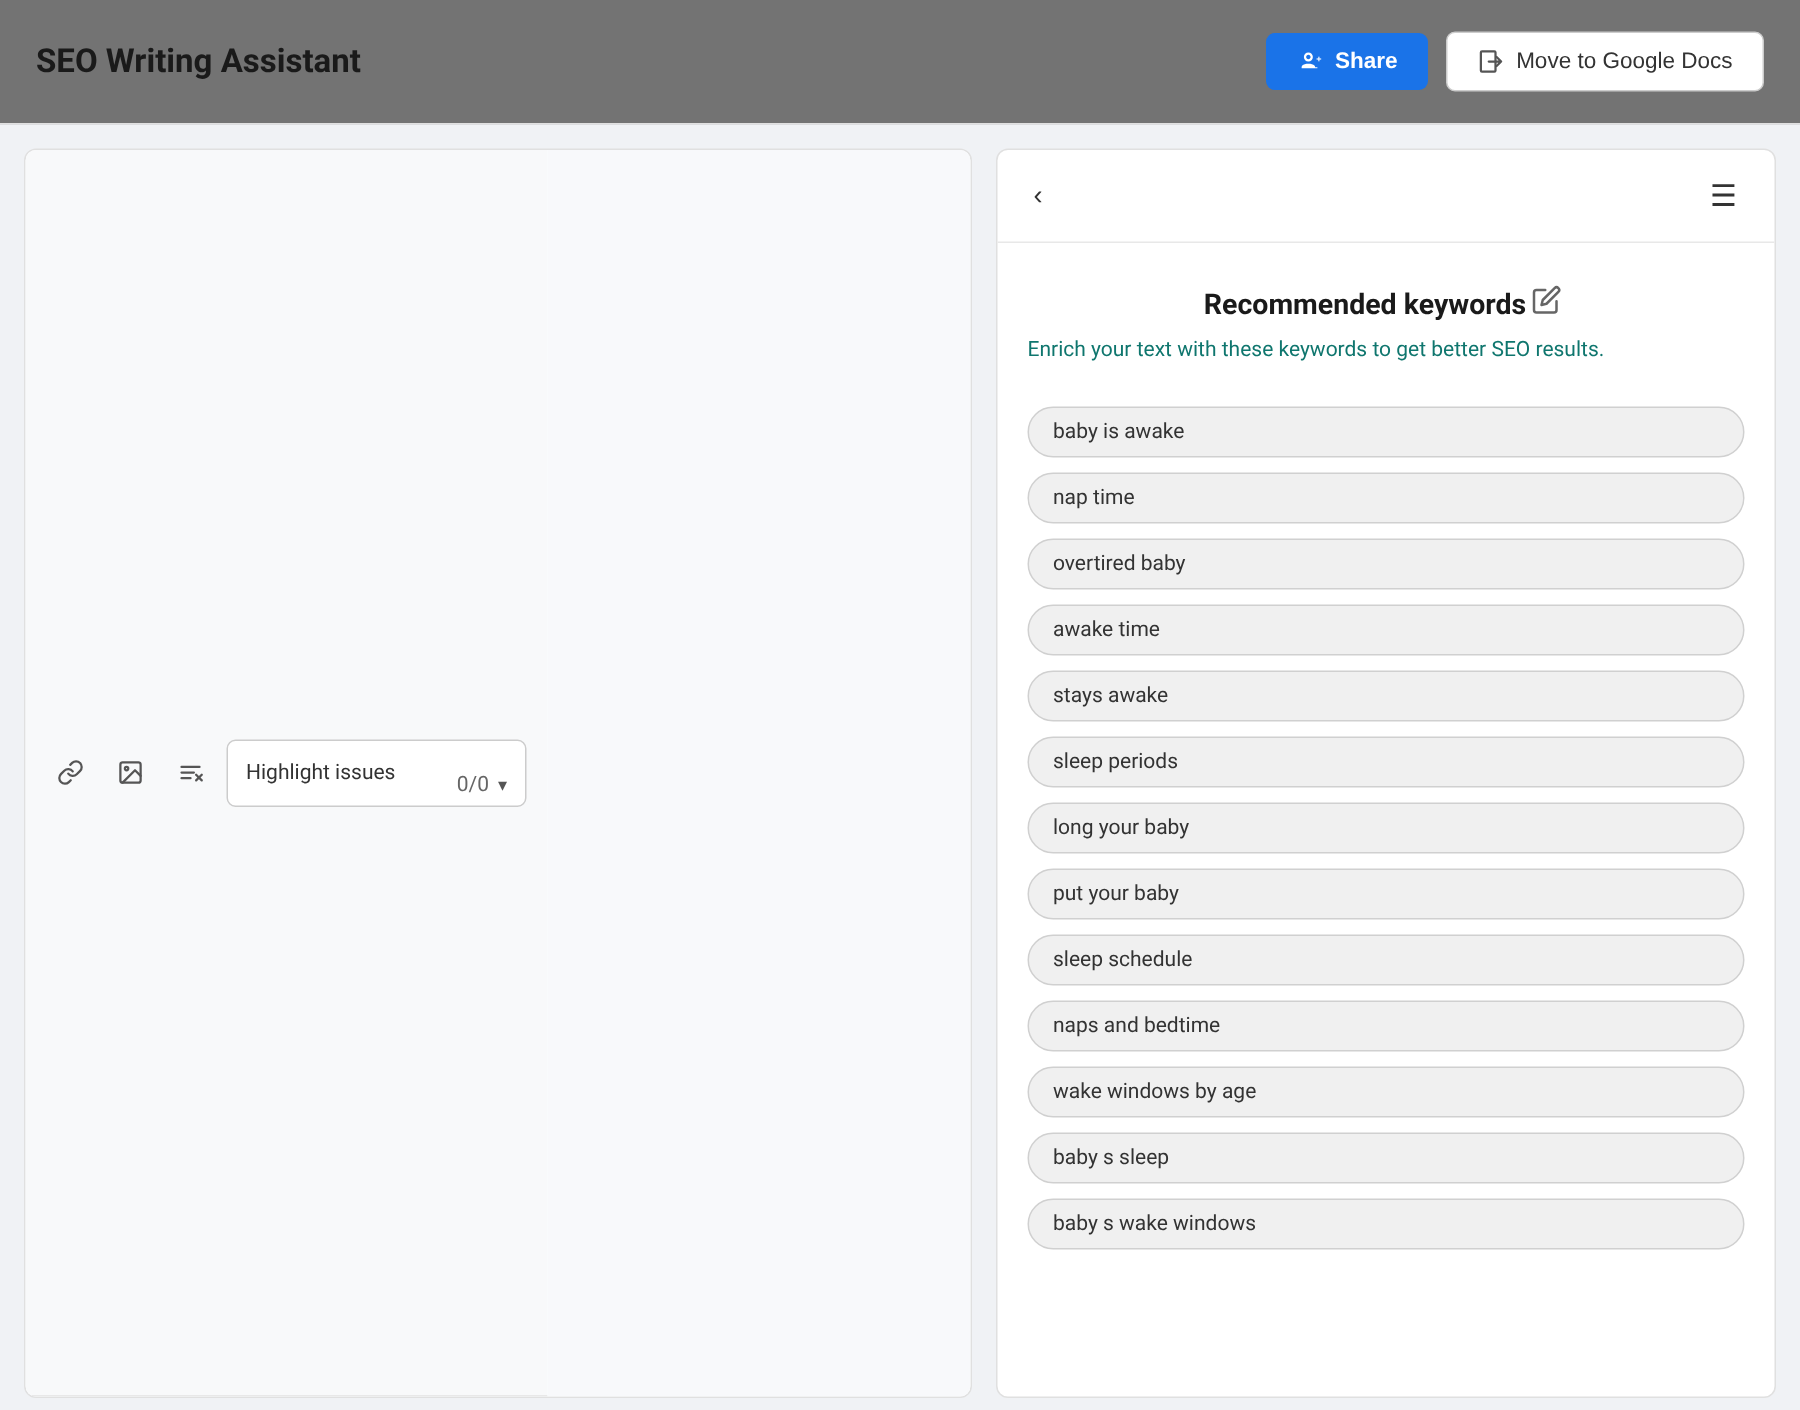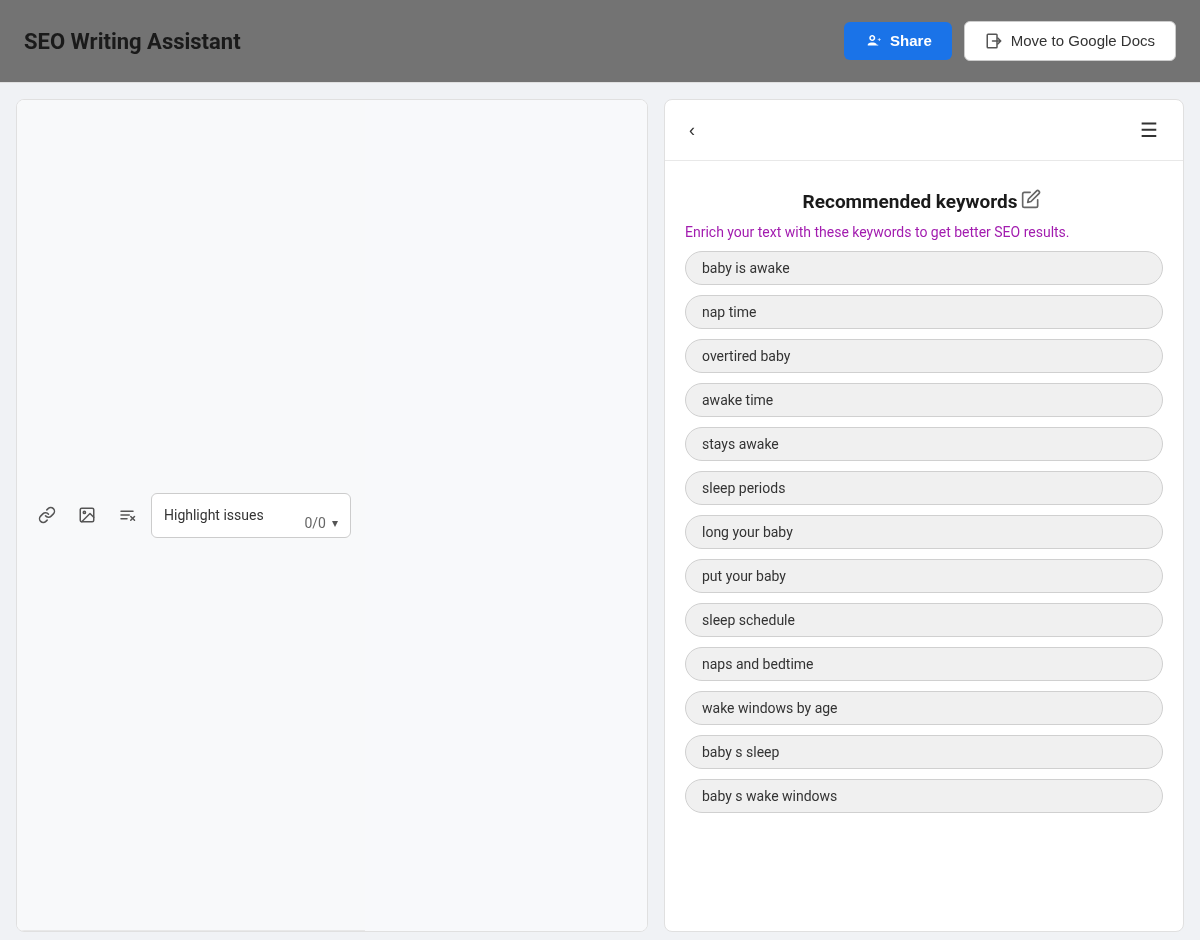--- a/index.html
+++ b/index.html
@@ -213,23 +213,23 @@
       border: none;
       cursor: pointer;
       color: #666;
       font-size: 18px;
       padding: 4px;
       border-radius: 4px;
     }
 
     .section-desc {
       font-size: 14px;
-      color: #a21caf;
+      color: #0f766e;
       line-height: 1.5;
-      margin-bottom: 8px;
+      margin-bottom: 27px;
     }
 
     .keywords-container {
       display: flex;
       flex-wrap: wrap;
       gap: 10px;
       flex-direction: column;
     }
 
     .keyword-chip {

